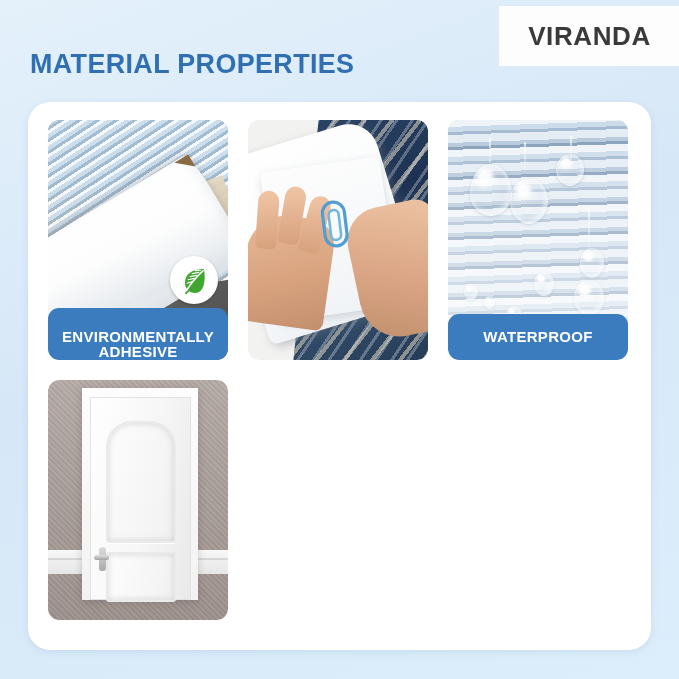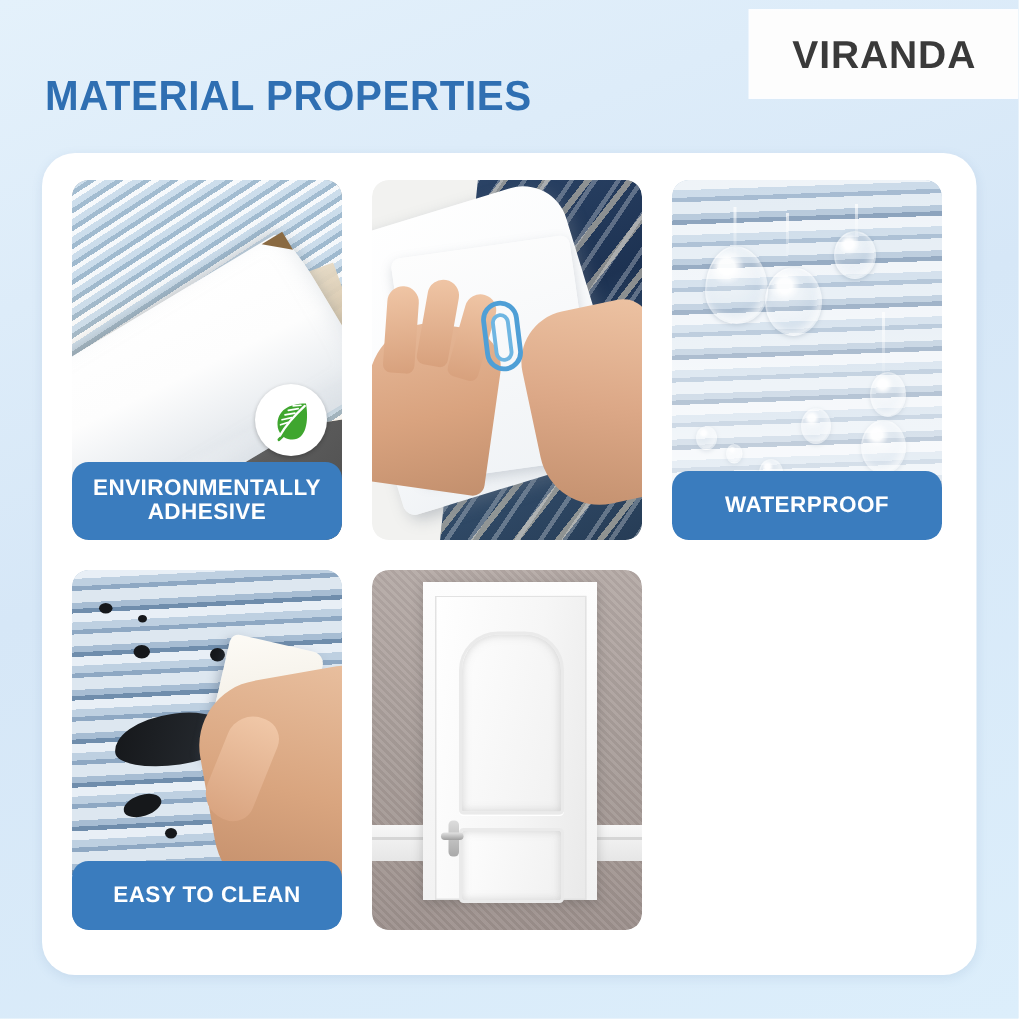--- a/index.html
+++ b/index.html
@@ -109,20 +109,21 @@
     font-size: 15px;
     font-weight: bold;
     letter-spacing: .3px;
     line-height: 1.05;
     padding: 0 4px;
     box-sizing: border-box;
   }
   .cell-label.two-line {
     height: 52px;
     font-size: 15px;
+    align-items: flex-end;
   }
 
   
   .pvc-bg { position:absolute; inset:0; background:#ffffff; }
   .pvc-roll {
     position: absolute;
     left: -18px; top: 34px;
     width: 216px; height: 140px;
     background: linear-gradient(180deg,#ffffff 0%,#fbfcfd 40%,#e9edf1 78%,#f7f9fb 100%);
     border-radius: 8px / 70px;
@@ -525,37 +526,20 @@
         <div class="drop" style="left:126px;top:160px;width:28px; height:34px;"></div>
         <div class="drop" style="left:16px; top:164px;width:12px; height:14px;"></div>
         <div class="drop" style="left:36px; top:176px;width:9px;  height:11px;"></div>
         <div class="drop" style="left:58px; top:186px;width:14px; height:16px;"></div>
         <div class="trail" style="left:140px;top:88px; height:44px;"></div>
         <div class="wp-haze"></div>
       </div>
       <div class="cell-label">WATERPROOF</div>
     </div>
 
-    <div class="cell">
-      <div class="cell-media">
-        <div class="ec-bg"></div>
-        <div class="stain" style="left:18px; top:22px; width:9px;  height:7px;"></div>
-        <div class="stain" style="left:44px; top:30px; width:6px;  height:5px;"></div>
-        <div class="stain" style="left:41px; top:50px; width:11px; height:9px;"></div>
-        <div class="stain" style="left:92px; top:52px; width:10px; height:9px;"></div>
-        <div class="stain-big"></div>
-        <div class="stain-tail"></div>
-        <div class="stain" style="left:34px; top:150px; width:26px; height:14px; transform:rotate(-18deg);"></div>
-        <div class="stain" style="left:62px; top:172px; width:8px;  height:7px;"></div>
-        <div class="sponge"></div>
-        <div class="ec-hand"></div>
-        <div class="ec-thumb"></div>
-      </div>
-      <div class="cell-label">EASY TO CLEAN</div>
-    </div>
 
     <div class="cell">
       <div class="cell-media">
         <div class="ng-wall"></div>
         <div class="ng-wall-tex"></div>
         <div class="ng-baseboard">
             <div class="ng-base-line"></div>
           </div>
         <div class="ng-frame">
           <div class="ng-door">

